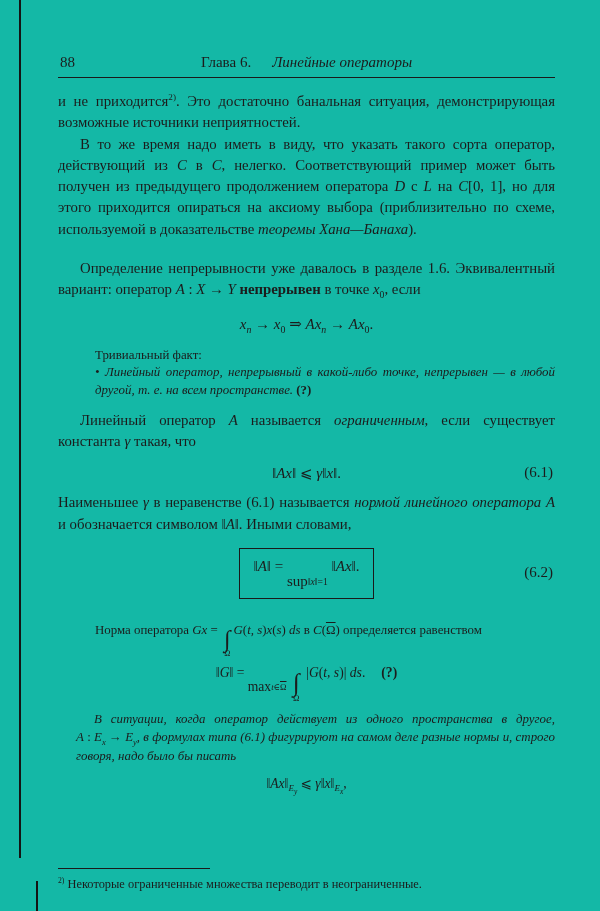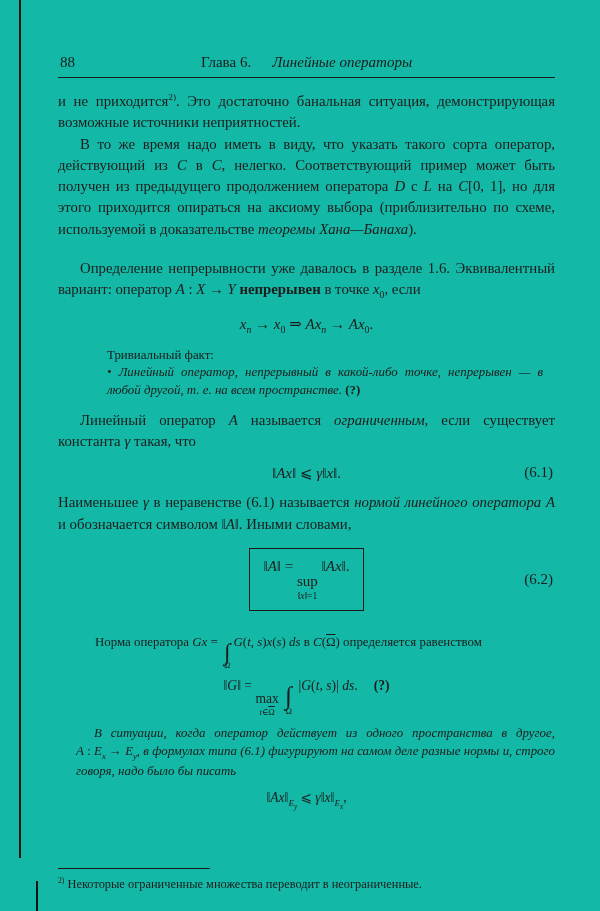--- a/index.html
+++ b/index.html
@@ -22,29 +22,29 @@
   sub sub{font-size:0.82em}
   .eqrow{position:relative;text-align:center;text-indent:0}
   .eqtag{position:absolute;right:2px;top:50%;transform:translateY(-50%)}
   .eqcont{margin:12px 0 9px;font-size:15px}
   .eq61{margin:10px 0 8px;font-size:15px}
   .eq62{margin:13px 0 12px;font-size:15px}
   .eqbox{display:inline-block;border:1.6px solid #1a1a1a;padding:7px 13px 9px}
   .eqG{margin:5px 0 6px;font-size:13.6px}
   .eqlast{margin:8px 0 0;font-size:13.6px}
   .smalltext{font-size:12.9px;line-height:1.38}
-  .fact{margin:3px 12px 10px;padding-left:37px}
+  .fact{margin:3px 0 10px;padding-left:37px}
   .facttitle{font-style:normal}
   .factitem{font-style:italic}
   .qmark{font-weight:bold;font-style:normal}
   .gap14{margin-top:18px}
   .p4{margin-top:4px}
   .normline{margin:23px 0 2px;padding-left:37px;text-align:left}
   .situation{margin-top:8px;padding-left:18px;font-style:italic;text-indent:18px}
-  .mlim{display:inline-flex;flex-direction:column;align-items:center;vertical-align:-1em;line-height:1}
+  .mlim{display:inline-flex;flex-direction:row;align-items:center;vertical-align:-1em;line-height:1}
   .mlim .mop{line-height:1}
   .mlim .munder{font-size:0.64em;line-height:1.1;margin-top:2px}
   .mint{display:inline-flex;flex-direction:column;align-items:center;vertical-align:-1.05em;line-height:1;margin:0 3px}
   .mint .mintg{font-size:1.85em;line-height:0.82}
   .mint .mintu{font-size:0.64em;line-height:1}
   .mbar{text-decoration:overline}
   .fnmark{font-size:0.62em;vertical-align:super;line-height:0}
   .footarea{position:absolute;left:58px;top:868px;width:497px;font-size:12.4px;line-height:1.35}
   .fnrule{width:152px;border-top:1.3px solid #1a1a1a;margin-bottom:7px}
   .gq{margin-left:16px}

